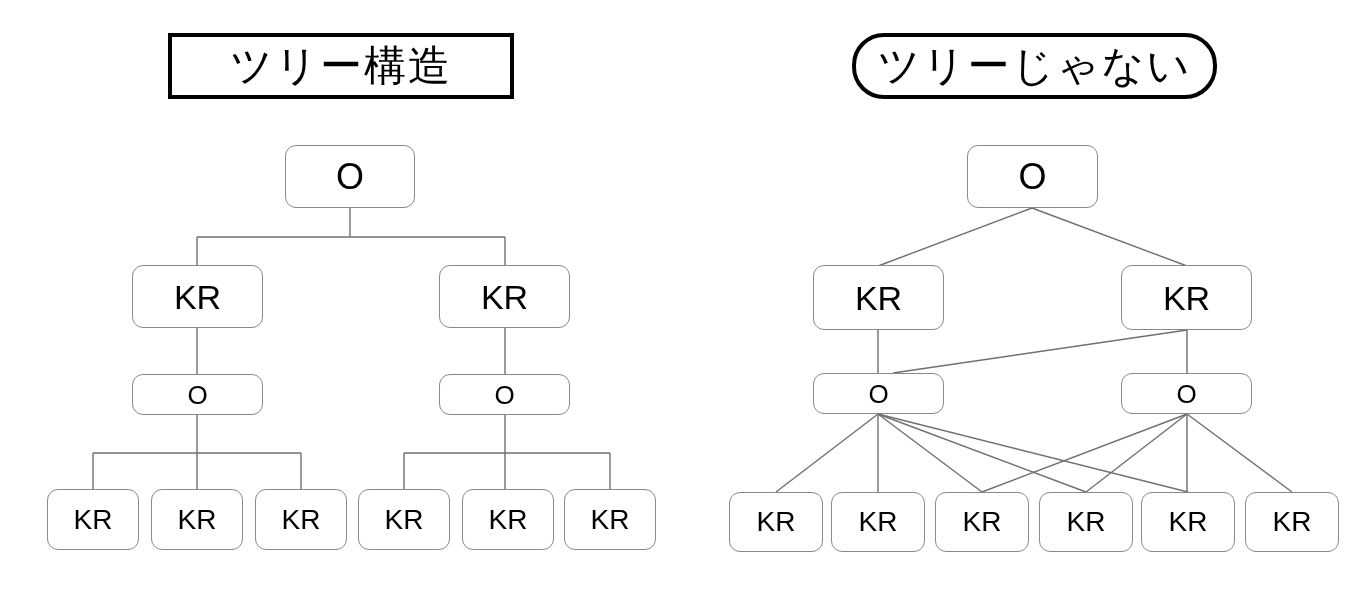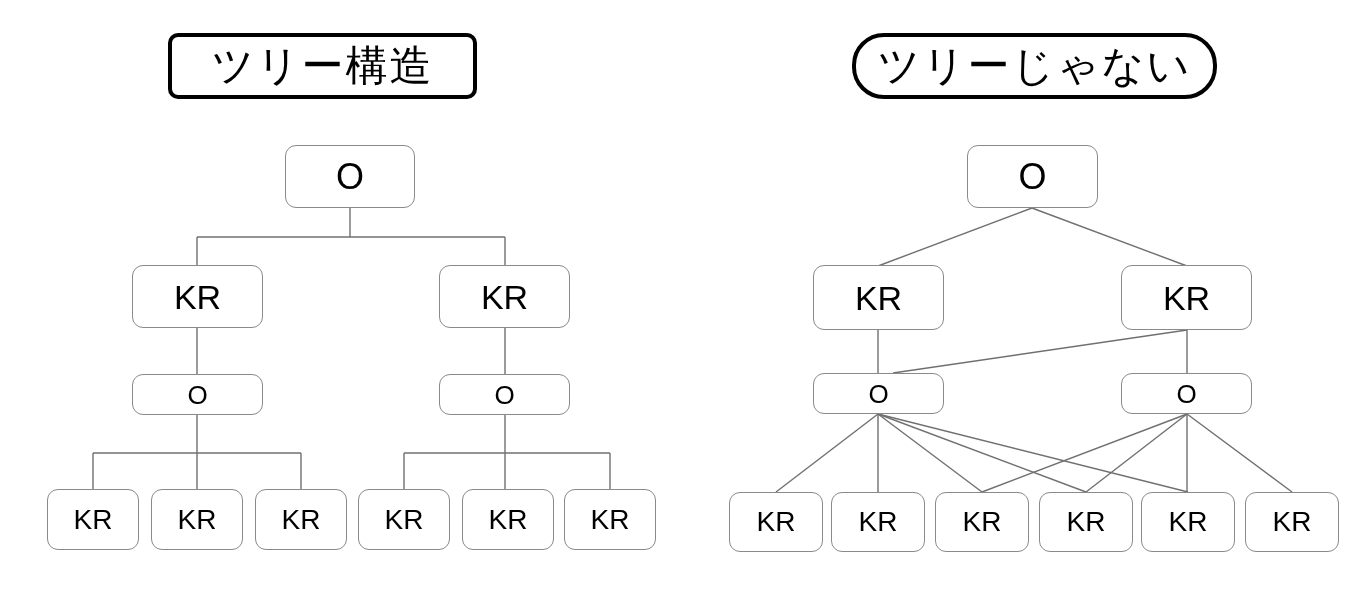--- a/index.html
+++ b/index.html
@@ -54,21 +54,21 @@
       <polyline points="878,414 878,492"></polyline>
       <polyline points="878,414 982,492"></polyline>
       <polyline points="878,414 1086,492"></polyline>
       <polyline points="878,414 1188,492"></polyline>
       <polyline points="1187,414 982,492"></polyline>
       <polyline points="1187,414 1086,492"></polyline>
       <polyline points="1187,414 1187,492"></polyline>
       <polyline points="1187,414 1292,492"></polyline>
     </svg>
   <div id="nodes-layer">
-      <div class="title-box" style="left: 168px; top: 33px; width: 309px; height: 66px; border-radius: 10px;">ツリー構造</div>
+      <div class="title-box" style="left: 168px; top: 33px; width: 346px; height: 66px;">ツリー構造</div>
       <div class="node" style="left: 285px; top: 145px; width: 130px; height: 63px; font-size: 36px;">O</div>
       <div class="node" style="left: 132px; top: 265px; width: 131px; height: 63px; font-size: 34px;">KR</div>
       <div class="node" style="left: 439px; top: 265px; width: 131px; height: 63px; font-size: 34px;">KR</div>
       <div class="node" style="left: 132px; top: 374px; width: 131px; height: 41px; font-size: 26px;">O</div>
       <div class="node" style="left: 439px; top: 374px; width: 131px; height: 41px; font-size: 26px;">O</div>
       <div class="node" style="left: 47px; top: 489px; width: 92px; height: 61px; font-size: 28px;">KR</div>
       <div class="node" style="left: 151px; top: 489px; width: 92px; height: 61px; font-size: 28px;">KR</div>
       <div class="node" style="left: 255px; top: 489px; width: 92px; height: 61px; font-size: 28px;">KR</div>
       <div class="node" style="left: 358px; top: 489px; width: 92px; height: 61px; font-size: 28px;">KR</div>
       <div class="node" style="left: 462px; top: 489px; width: 92px; height: 61px; font-size: 28px;">KR</div>

